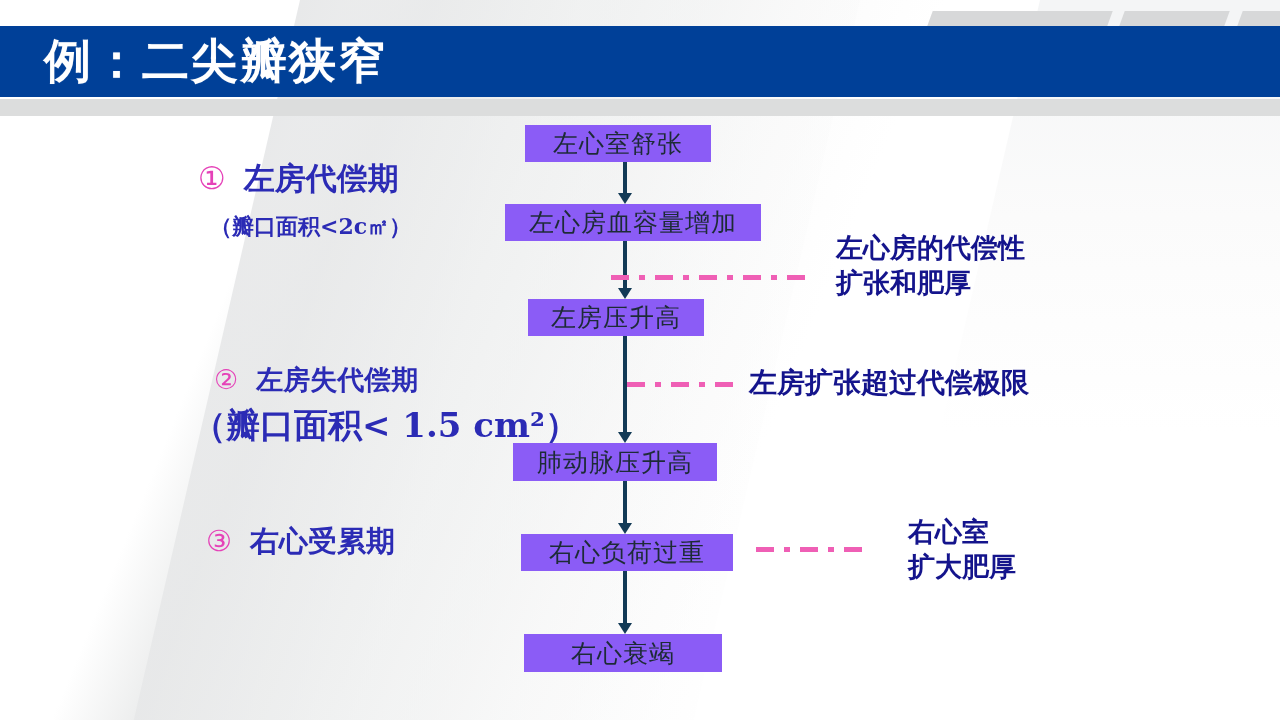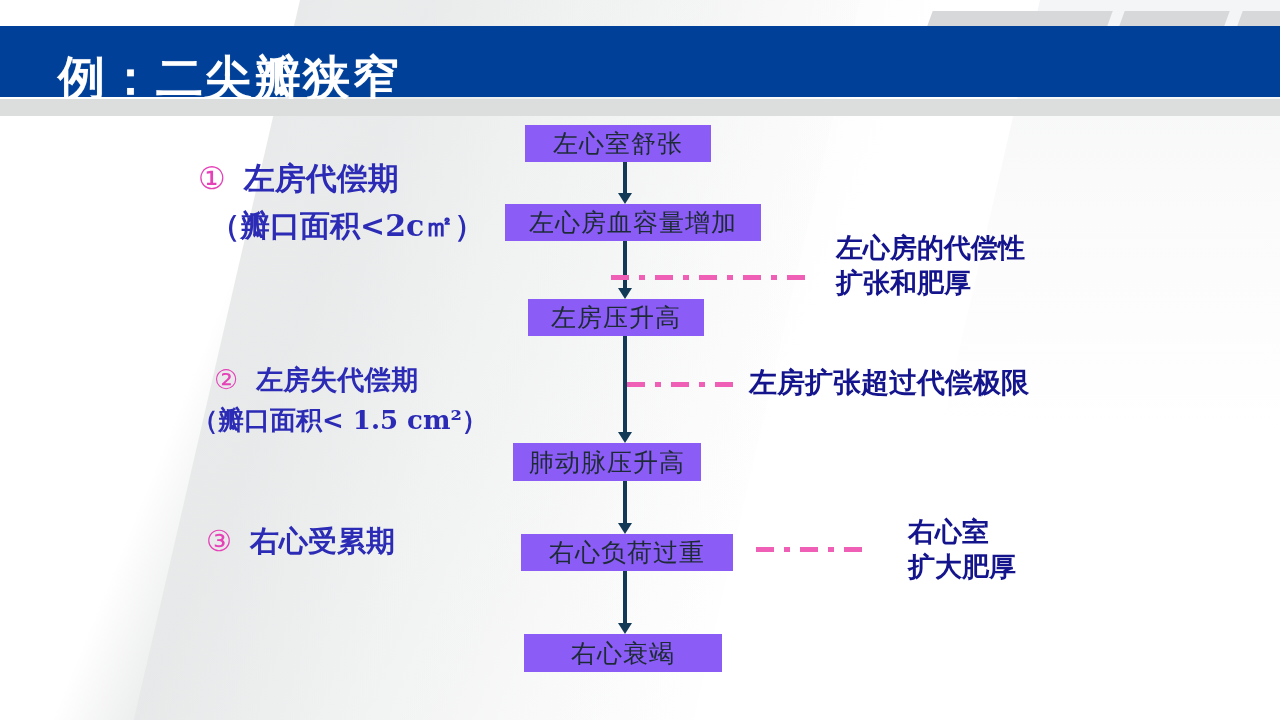--- a/index.html
+++ b/index.html
@@ -31,57 +31,56 @@
   .tab{position:absolute;top:11px;height:15px;background:#d7d8d9;transform:skewX(-20deg);}
   .tab.t1{left:930px;width:180px;}
   .tab.t2{left:1122px;width:105px;}
   .tab.t3{left:1240px;width:60px;}
 
   
   .banner{
     position:absolute;left:0;top:26px;width:1280px;height:71px;background:#004098;
   }
   .banner-title{
-    position:absolute;left:58px;top:26px;width:900px;height:71px;
+    position:absolute;left:44px;top:26px;width:900px;height:71px;
     display:flex;align-items:center;
     color:#ffffff;font-size:47px;font-weight:700;letter-spacing:2px;
     font-family:"DejaVu Serif","Liberation Serif",serif;
     text-shadow:0 0 1px rgba(255,255,255,.35);
     white-space:nowrap;
-    margin-top:17px;
   }
   .banner-underline{position:absolute;left:0;top:99px;width:1280px;height:17px;background:#dcdddd;}
 
   
   .stage{position:absolute;color:#2b2bb5;font-weight:700;white-space:nowrap;
          font-family:"DejaVu Serif","Liberation Serif",serif;}
   .stage-row{display:flex;align-items:baseline;}
   .stage-num{color:#e542b8;font-weight:400;margin-right:18px;
              font-family:"DejaVu Sans","Liberation Sans",sans-serif;}
   .stage-title{color:#2b2bb5;text-align:center;}
   .stage-sub{color:#2b2bb5;font-weight:700;white-space:nowrap;}
 
   #stage1{left:198px;top:158px;font-size:31px;}
-  #stage1 .stage-sub{font-size:30px;margin-top:6px;margin-left:12px;}
+  #stage1 .stage-sub{font-size:22px;margin-top:12px;margin-left:12px;}
   #stage2{left:214px;top:362px;font-size:27px;}
-  #stage2 .stage-sub{font-size:26px;margin-top:5px;margin-left:-22px;}
+  #stage2 .stage-sub{font-size:34px;margin-top:5px;margin-left:-22px;}
   #stage3{left:206px;top:522px;font-size:29px;}
 
   
   .node{
     position:absolute;background:#8b5cf6;color:#1d2b36;
     display:flex;align-items:center;justify-content:center;
     font-size:25px;font-weight:400;white-space:nowrap;
     font-family:"DejaVu Sans","Liberation Sans",sans-serif;
     letter-spacing:1px;
   }
   #node1{left:525px;top:125px;width:186px;height:37px;}
   #node2{left:505px;top:204px;width:256px;height:37px;}
   #node3{left:528px;top:299px;width:176px;height:37px;}
-  #node4{left:513px;top:443px;width:188px;height:38px;}
+  #node4{left:513px;top:443px;width:204px;height:38px;}
   #node5{left:521px;top:534px;width:212px;height:37px;}
   #node6{left:524px;top:634px;width:198px;height:38px;}
 
   
   .arrow{position:absolute;}
   .arrow .shaft{position:absolute;left:0;top:0;width:4px;background:#123a56;}
   .arrow .head{
     position:absolute;left:-5px;width:0;height:0;
     border-left:7px solid transparent;border-right:7px solid transparent;
     border-top:11px solid #123a56;

